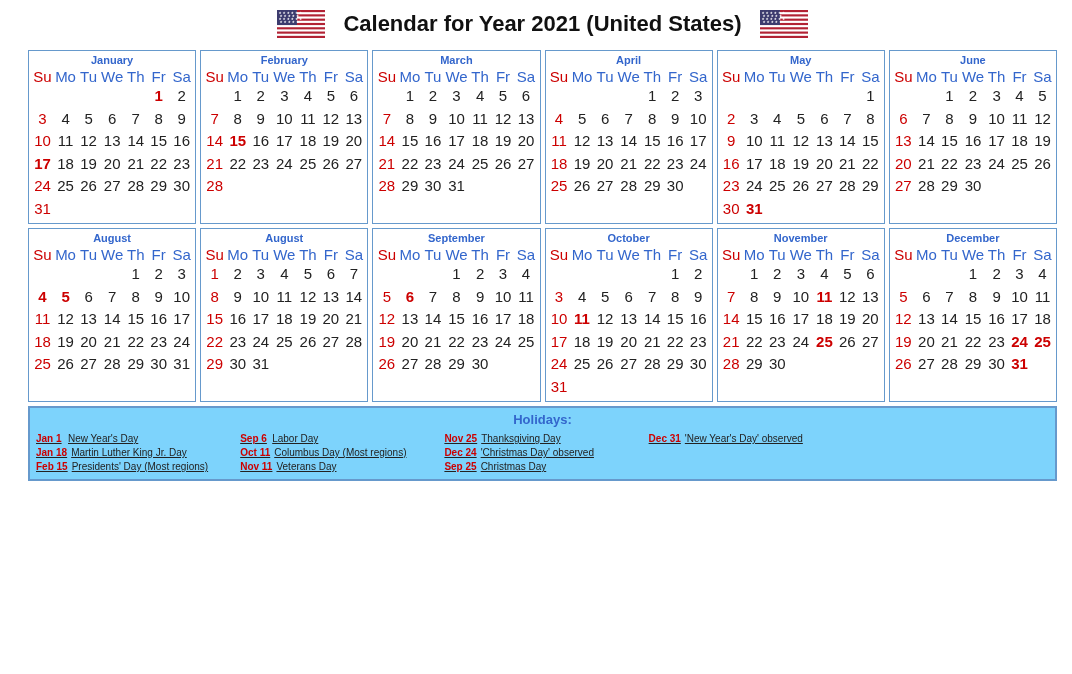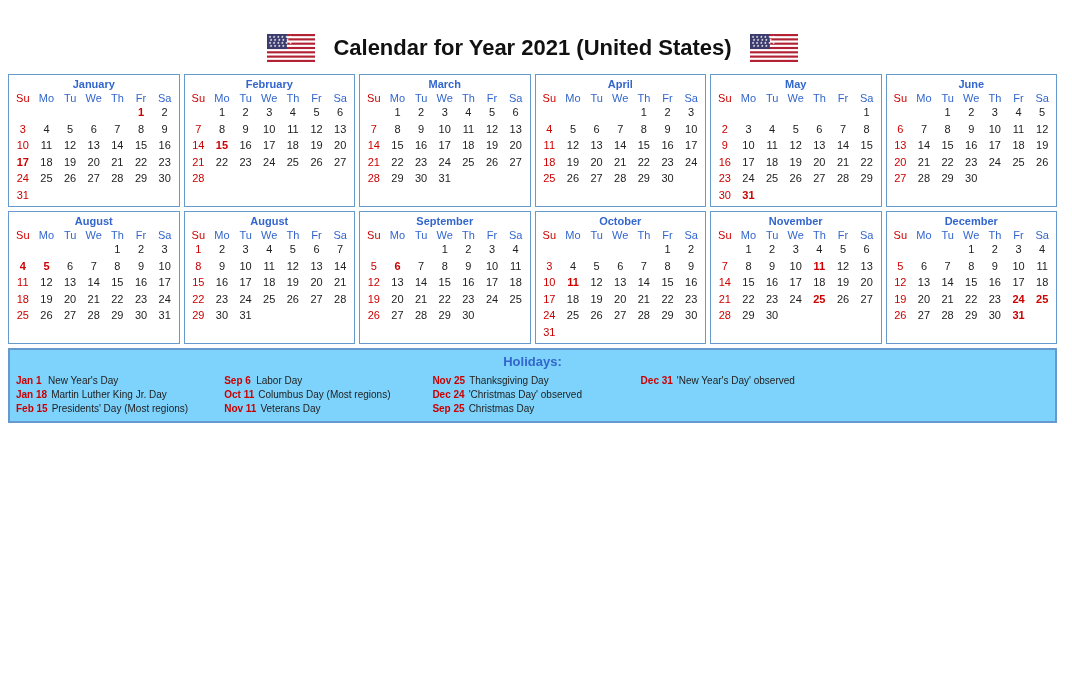--- a/index.html
+++ b/index.html
@@ -5,22 +5,21 @@
     * { box-sizing: border-box; margin: 0; padding: 0; }
     body {
       background: #fff;
       font-family: Arial, sans-serif;
       font-size: 11px;
       color: #222;
       width: 1072px;
     }
     .page-wrapper {
       background: #fff;
-      padding: 10px 15px 10px 8px;
-      margin-top: 24px;
+      padding: 10px 15px 10px 28px;
     }
     .header {
       text-align: center;
       margin-bottom: 12px;
       display: flex;
       align-items: center;
       justify-content: center;
       gap: 18px;
     }
     .header h1 {
@@ -53,21 +52,21 @@
     .month-title {
       text-align: center;
       color: #3366cc;
       font-weight: bold;
       font-size: 11px;
       margin-bottom: 2px;
     }
     .cal-table {
       width: 100%;
       border-collapse: collapse;
-      font-size: 11px;
+      font-size: 15px;
     }
     .cal-table th {
       text-align: center;
       color: #3366cc;
       font-weight: normal;
       padding: 0 1px;
       width: 14.28%;
     }
     .cal-table td {
       text-align: center;
@@ -83,20 +82,21 @@
       text-align: center;
       color: #3366cc;
       font-size: 13px;
       font-weight: bold;
       margin-bottom: 6px;
     }
     .holidays-grid {
       display: grid;
       grid-template-columns: repeat(5, 1fr);
       gap: 2px 8px;
+      text-decoration: underline;
     }
     .holiday-col {
       font-size: 10px;
     }
     .holiday-item {
       display: flex;
       gap: 4px;
       margin-bottom: 3px;
       align-items: flex-start;
     }

